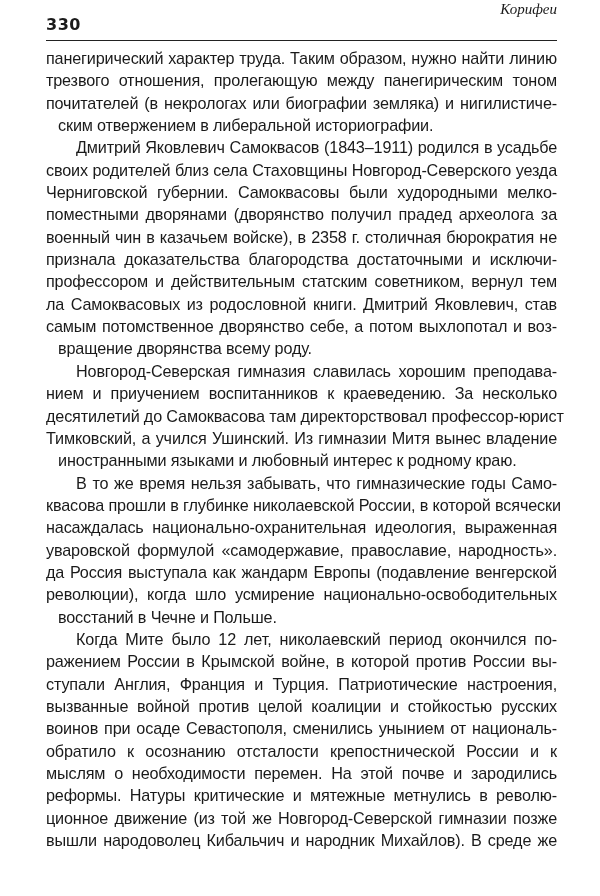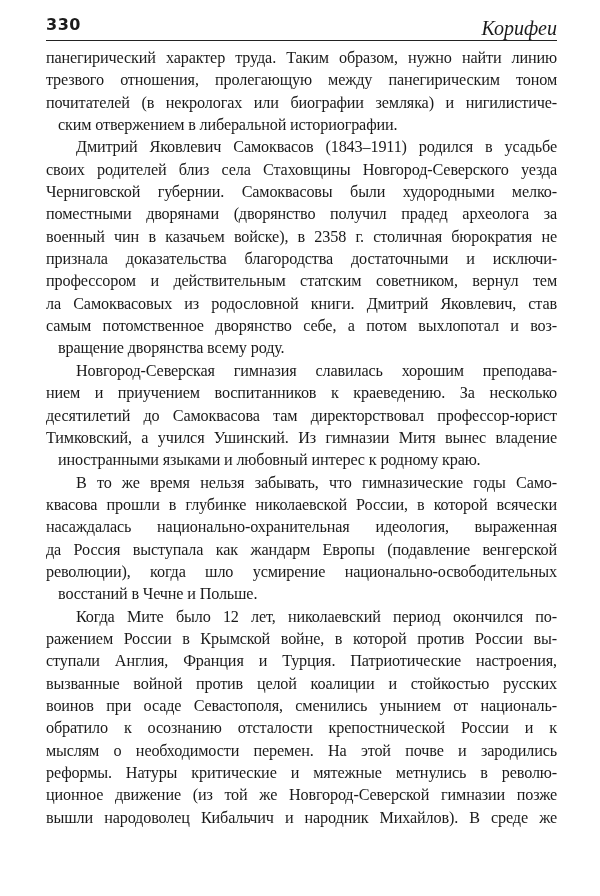--- a/index.html
+++ b/index.html
@@ -31,37 +31,37 @@
       left: 0;
       top: 15px;
       font-family: "DejaVu Sans", sans-serif;
       font-weight: bold;
       font-size: 16px;
       letter-spacing: 0.5px;
     }
     .section-title {
       position: absolute;
       right: 0;
-      top: 17px;
+      top: 1px;
       font-family: "Liberation Serif", serif;
       font-style: italic;
-      font-size: 20px;
+      font-size: 15px;
     }
     .body-text {
       margin-top: 6px;
     }
     .line {
       display: block;
       height: 22.35px;
       line-height: 22.35px;
       font-size: 16.2px;
       white-space: nowrap;
       text-align: justify;
       text-align-last: justify;
-      font-family: Liberation Serif, serif;
+      font-family: Liberation Sans, sans-serif;
       letter-spacing: -0.15px;
     }
     .line.last {
       text-align-last: left;
       margin-left: 12px;
     }
     .line.indent {
       padding-left: 30px;
     }
   </style>
@@ -101,20 +101,21 @@
       <span class="line">нием и приучением воспитанников к краеведению. За несколько</span>
       <span class="line">десятилетий до Самоквасова там директорствовал профессор-юрист</span>
       <span class="line">Тимковский, а учился Ушинский. Из гимназии Митя вынес владение</span>
       <span class="line last">иностранными языками и любовный интерес к родному краю.</span>
     </div>
 
     <div>
       <span class="line indent">В то же время нельзя забывать, что гимназические годы Само-</span>
       <span class="line">квасова прошли в глубинке николаевской России, в которой всячески</span>
       <span class="line">насаждалась национально-охранительная идеология, выраженная</span>
+      <span class="line">уваровской формулой «самодержавие, православие, народность».</span>
       <span class="line">да Россия выступала как жандарм Европы (подавление венгерской</span>
       <span class="line">революции), когда шло усмирение национально-освободительных</span>
       <span class="line last">восстаний в Чечне и Польше.</span>
     </div>
 
     <div>
       <span class="line indent">Когда Мите было 12 лет, николаевский период окончился по-</span>
       <span class="line">ражением России в Крымской войне, в которой против России вы-</span>
       <span class="line">ступали Англия, Франция и Турция. Патриотические настроения,</span>
       <span class="line">вызванные войной против целой коалиции и стойкостью русских</span>

